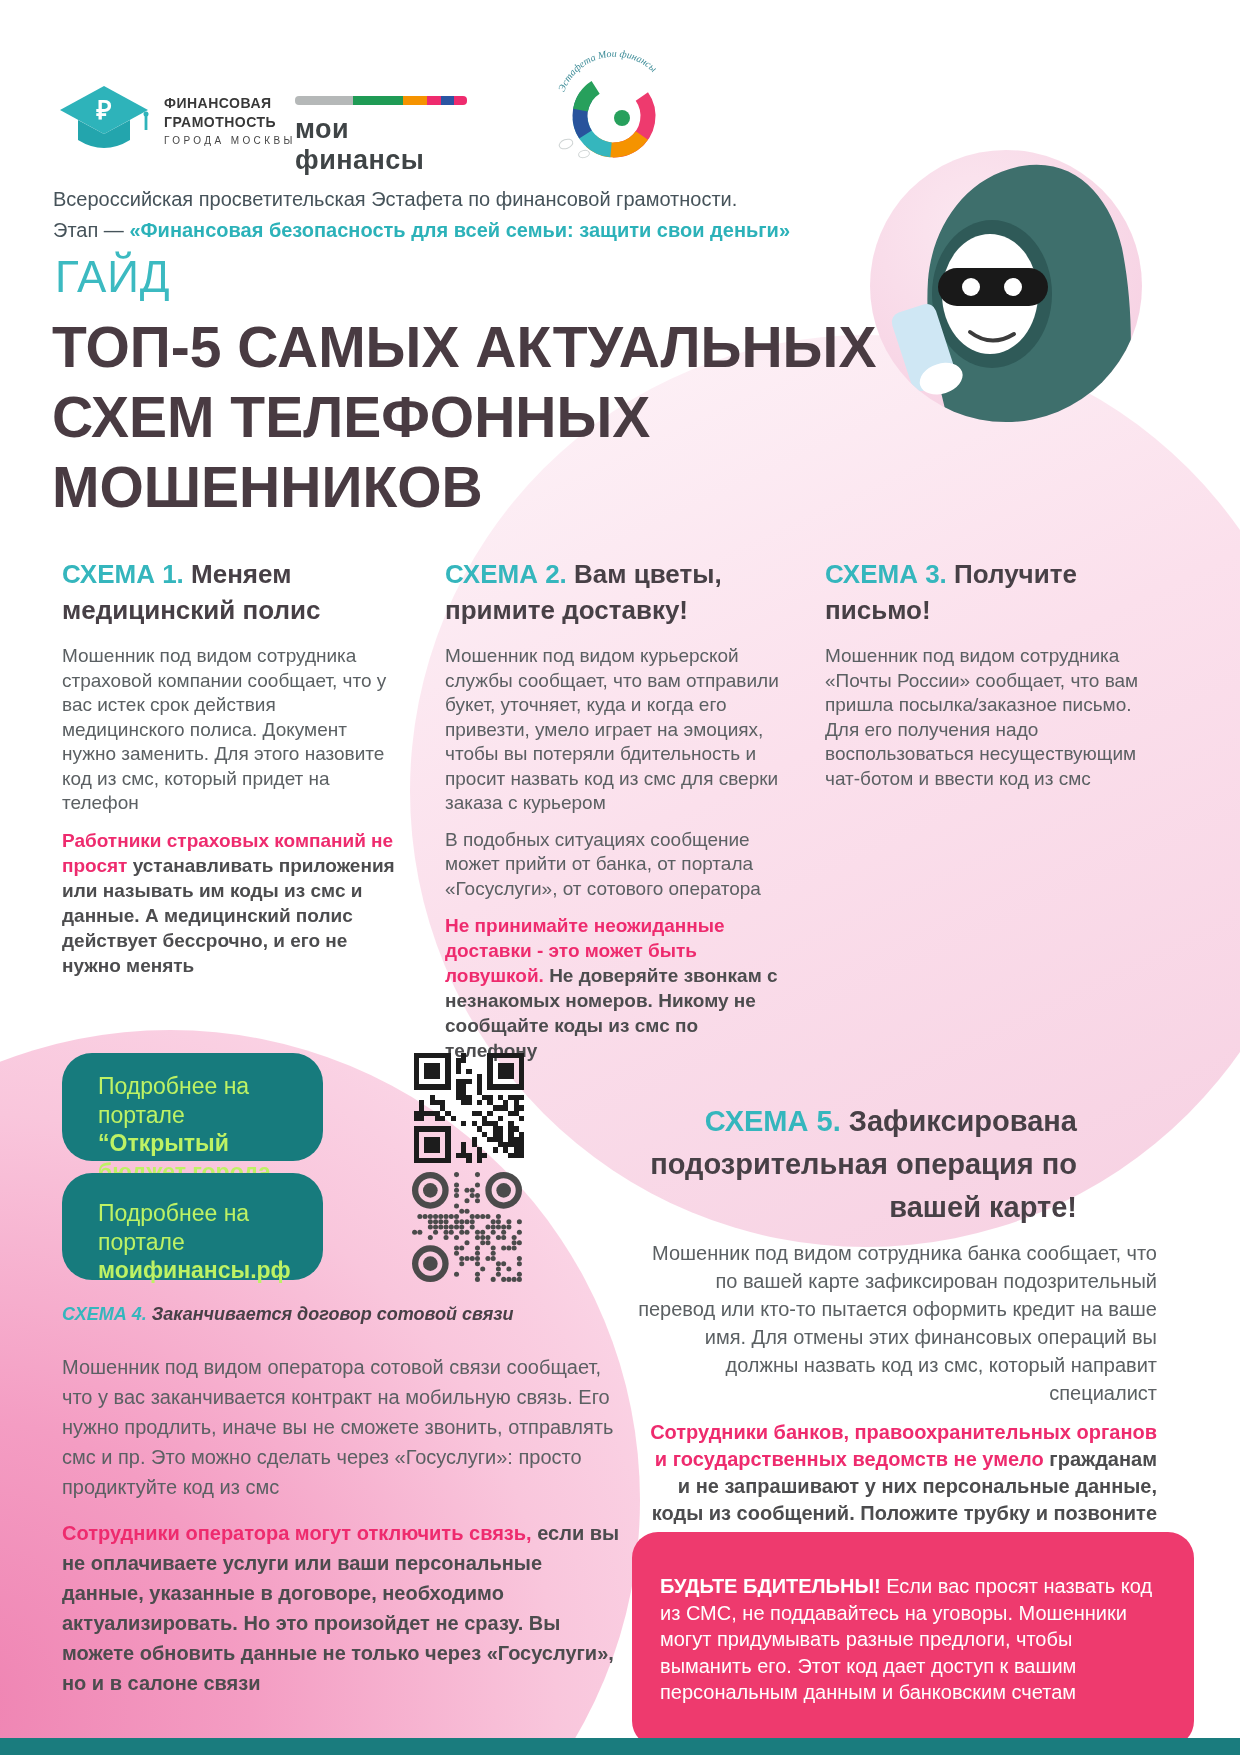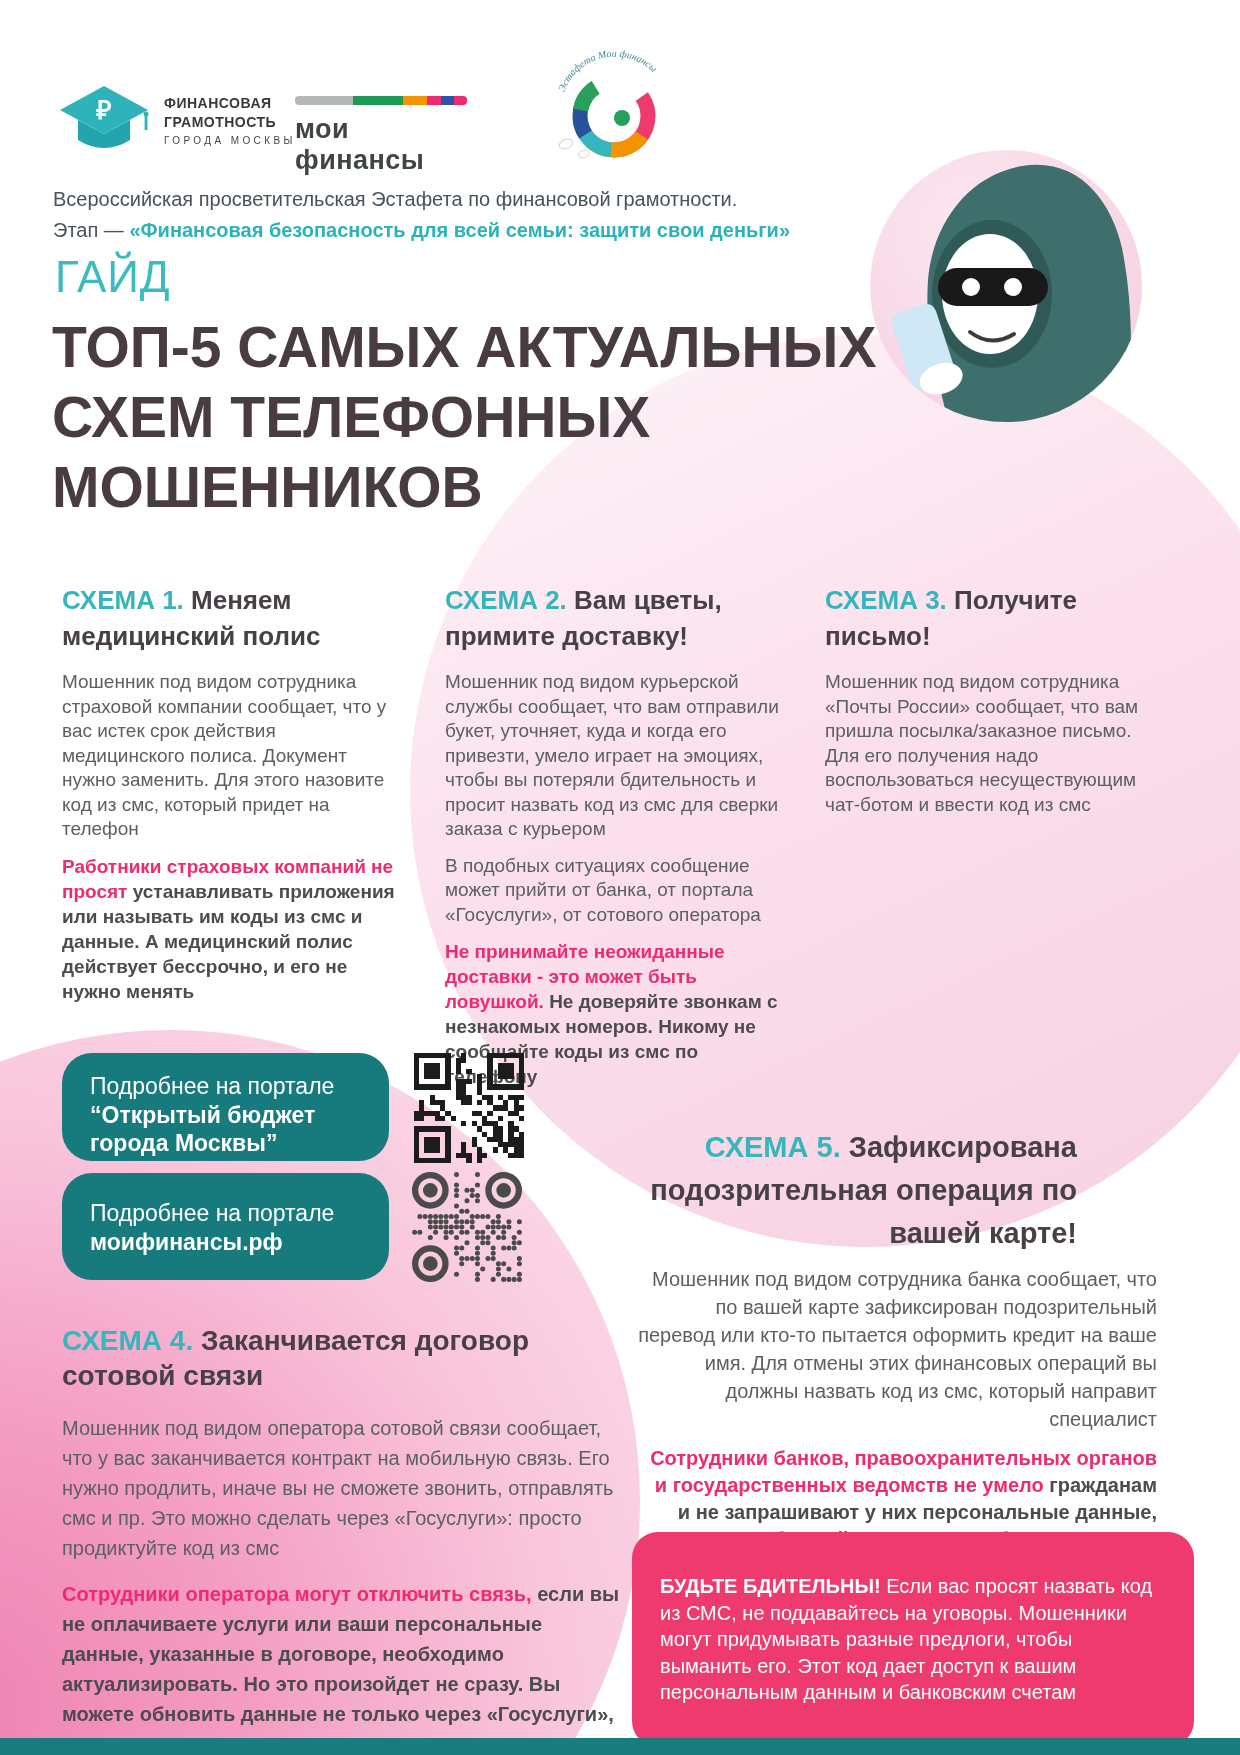--- a/index.html
+++ b/index.html
@@ -24,48 +24,48 @@
 
   .subtitle{position:absolute;left:53px;top:184px;font-size:20px;line-height:31px;color:#46535a;}
   .subtitle .hl{color:#2cb2b9;font-weight:bold;}
 
   .kicker{position:absolute;left:55px;top:252px;font-size:44px;letter-spacing:1px;color:#3cbac1;}
   .h1{position:absolute;left:52px;top:312px;width:860px;font-size:57px;line-height:70px;
       font-weight:800;color:#493b42;}
 
   
   .scheme{position:absolute;}
-  .s-head{font-weight:bold;color:#474046;margin-top:26px;}
+  .s-head{font-weight:bold;color:#474046;}
   .s-head .num{color:#35b6bd;}
   .s-body{color:#5b6063;}
   .s-body p{margin:0 0 12px 0;}
   .s-body p:empty{display:none;margin:0;}
   .warn{font-weight:bold;margin:0;}
   .warn .hl{color:#ee2b6e;}
   .warn .rest{color:#4c4c4e;}
 
   .col{top:556px;width:338px;}
   #scheme1{left:62px;} #scheme2{left:445px;} #scheme3{left:825px;}
   .col .s-head{font-size:26px;line-height:36px;margin-bottom:16px;}
   .col .s-body{font-size:19px;line-height:24.5px;}
   .col .warn{font-size:19px;line-height:25px;margin-top:12px;}
 
   #scheme4{left:62px;top:1297px;width:562px;}
-  #scheme4 .s-head{font-size:28px;line-height:35px;margin-bottom:20px;}
+  #scheme4 .s-head{font-size:18px;line-height:35px;margin-bottom:20px;font-style:italic;}
   #scheme4 .s-body{font-size:20px;line-height:30px;}
   #scheme4 .warn{font-size:20px;line-height:30px;margin-top:16px;}
 
   #scheme5{left:637px;top:1100px;width:520px;text-align:right;}
   #scheme5 .s-head{font-size:29px;line-height:43px;margin-bottom:10px;width:440px;}
   #scheme5 .s-body{font-size:20px;line-height:28px;}
   #scheme5 .warn{font-size:20px;line-height:27px;margin-top:12px;}
 
   
-  .portal-btn{position:absolute;left:62px;width:327px;background:#177b7d;border-radius:30px;
-      color:#ffffff;padding:0 28px;box-sizing:border-box;cursor:pointer;}
+  .portal-btn{position:absolute;left:62px;width:261px;background:#177b7d;border-radius:30px;
+      color:#bef264;padding:0 36px;box-sizing:border-box;cursor:pointer;}
   #portal1{top:1053px;height:108px;padding-top:19px;}
   #portal2{top:1173px;height:107px;padding-top:26px;}
   .portal-btn .l1{font-size:23px;line-height:28.5px;}
   .portal-btn .l2{font-size:23px;line-height:28.5px;font-weight:bold;}
   .qr{position:absolute;width:110px;height:110px;}
   #qr1{left:414px;top:1053px;color:#1c1c1c;}
   #qr2{left:412px;top:1172px;color:#4b4b4b;}
   .qr svg{width:100%;height:100%;fill:currentColor;}
 
   

